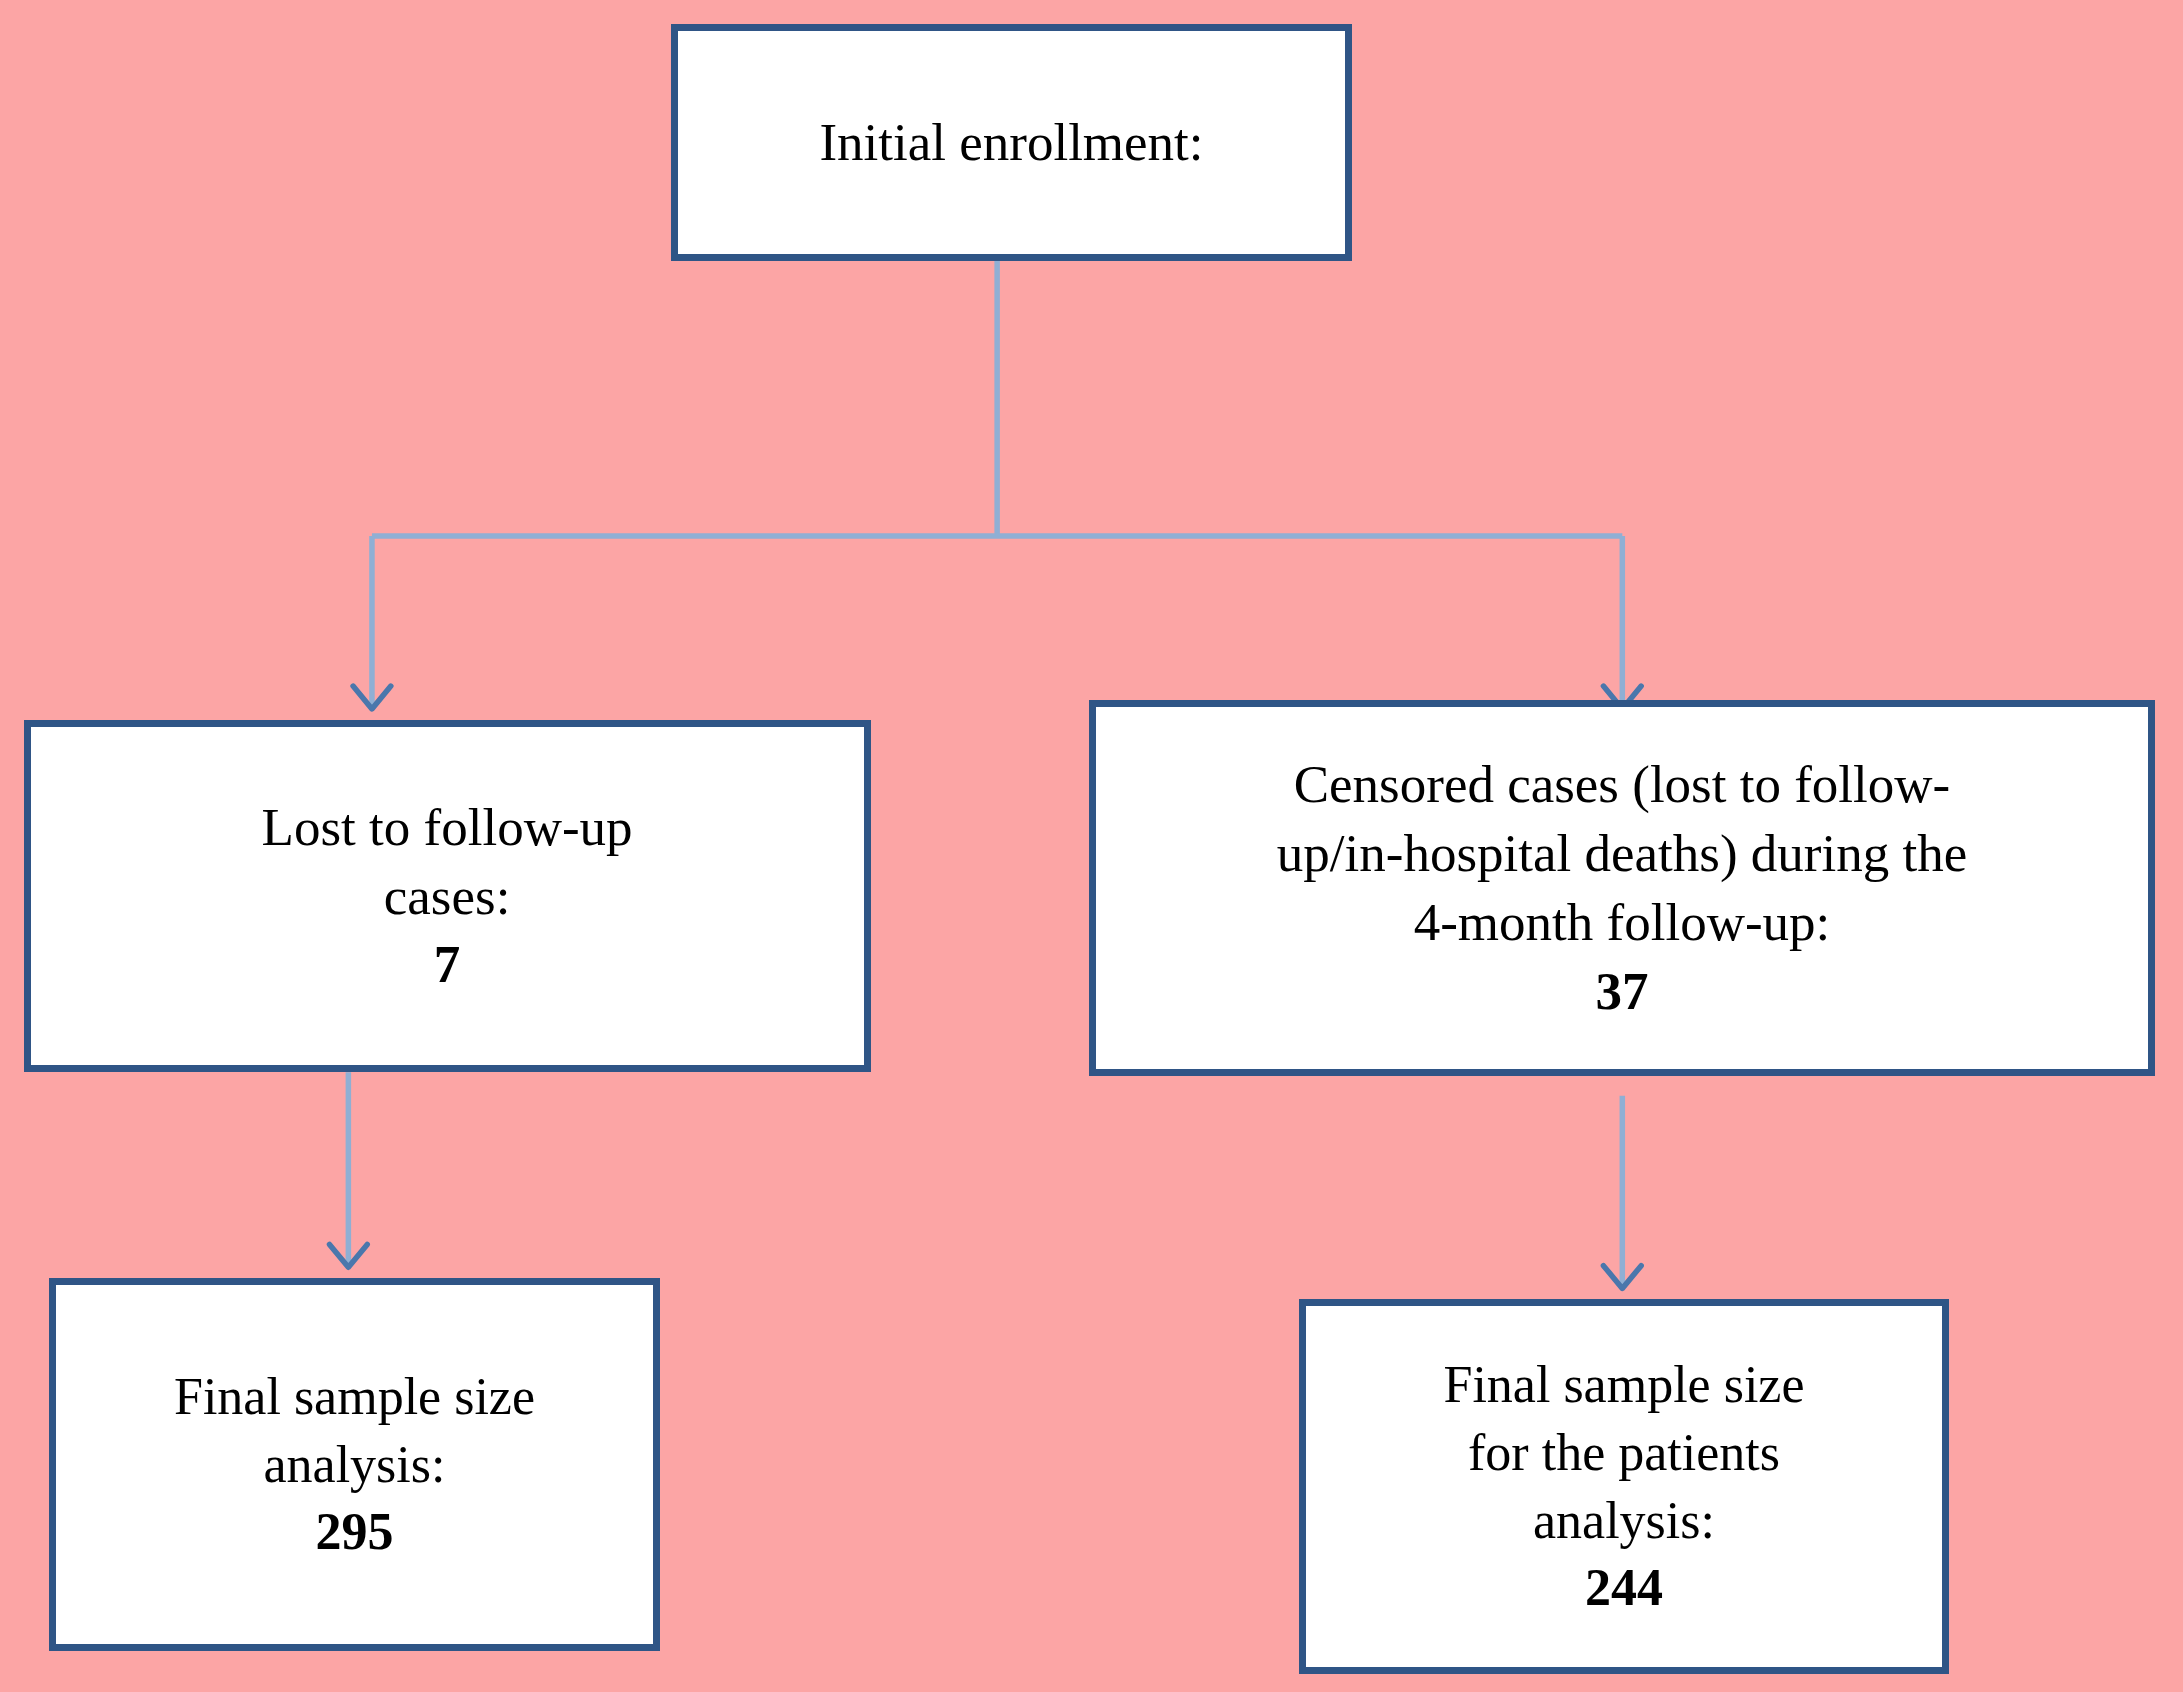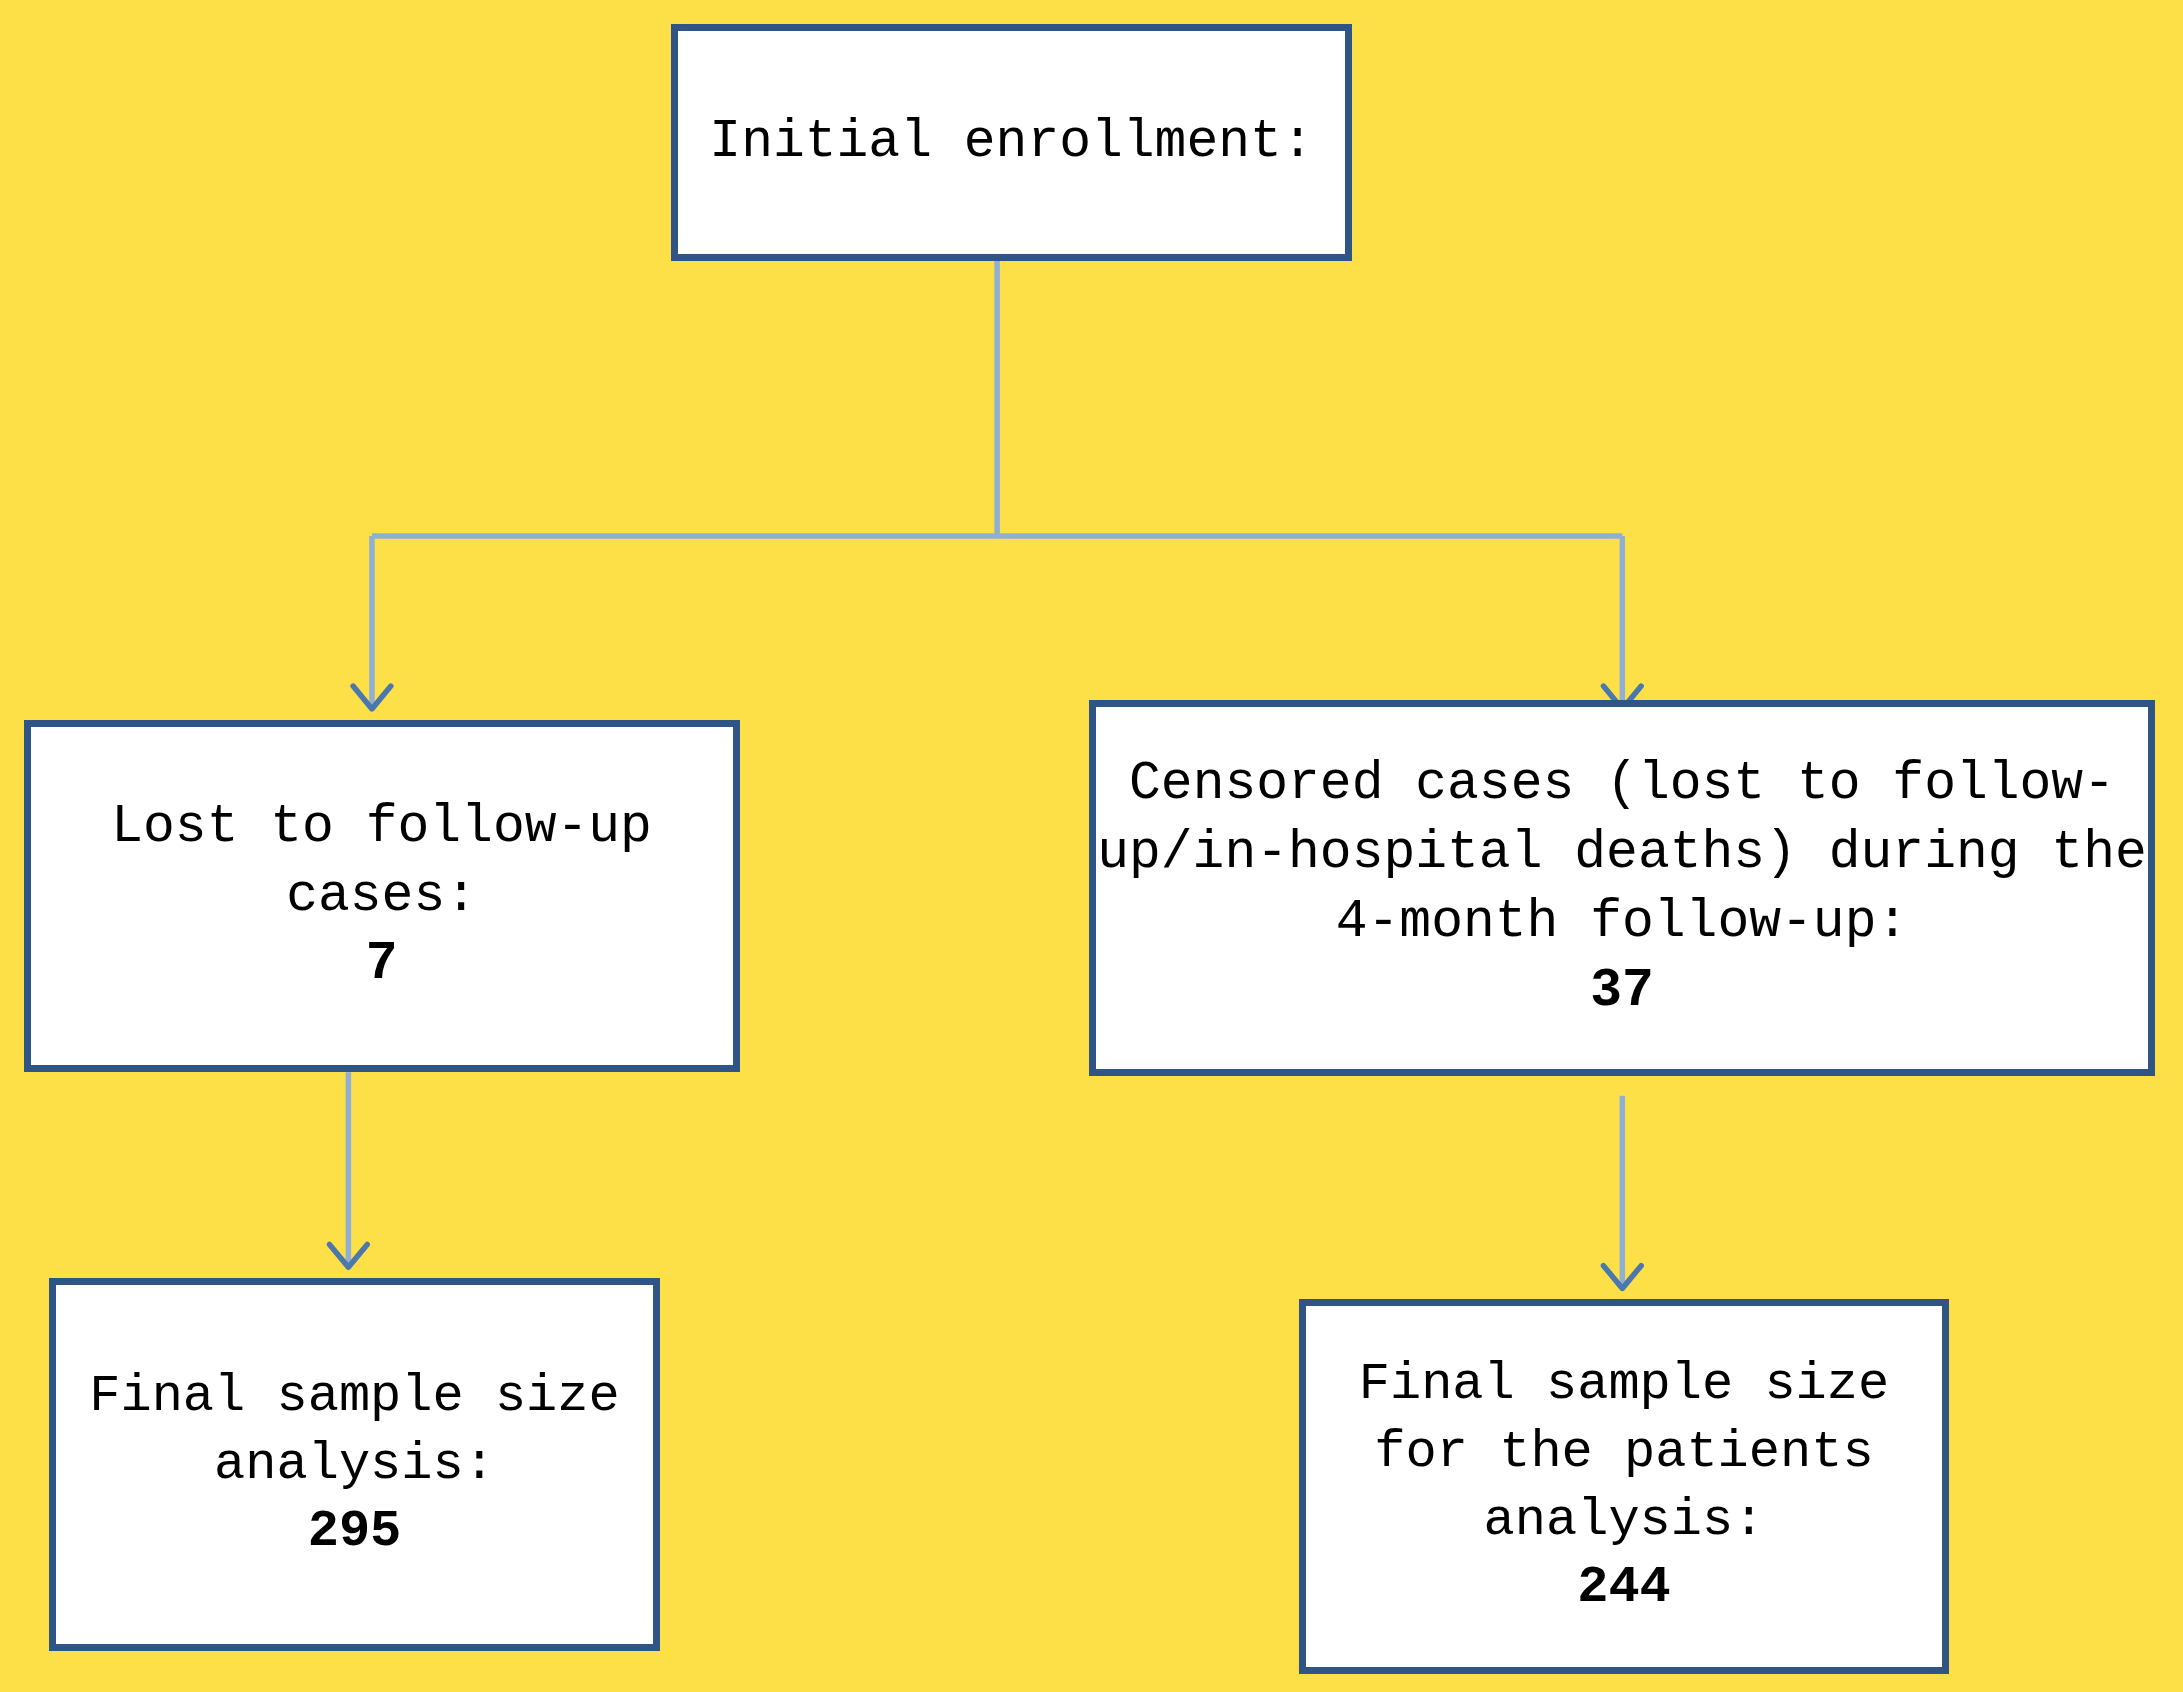--- a/index.html
+++ b/index.html
@@ -4,22 +4,22 @@
 <style>
   html, body {
     margin: 0;
     padding: 0;
     background: #ffffff;
   }
   #canvas {
     position: relative;
     width: 2183px;
     height: 1693px;
-    background: #fde047;
-    font-family: Liberation Mono, monospace;
+    background: #fca5a5;
+    font-family: Liberation Serif, serif;
     overflow: hidden;
   }
   .node {
     position: absolute;
     box-sizing: border-box;
     background: #ffffff;
     border: 7px solid #2F5586;
     display: flex;
     flex-direction: column;
     align-items: center;
@@ -34,21 +34,21 @@
   }
   .node .count {
     font-weight: bold;
   }
   
   #node-initial-enrollment {
     left: 671px;  top: 23.6px;   width: 681px;  height: 237px;
     font-size: 53px;
   }
   #node-lost-followup {
-    left: 23.6px;   top: 720px;  width: 716px;  height: 352px;
+    left: 23.6px;   top: 720px;  width: 847px;  height: 352px;
     font-size: 53px;
   }
   #node-censored-cases {
     left: 1089px; top: 700px;  width: 1066px; height: 376px;
     font-size: 53px;
   }
   #node-final-primary {
     left: 49px;   top: 1278px; width: 611px;  height: 373px;
     font-size: 52px;
   }

